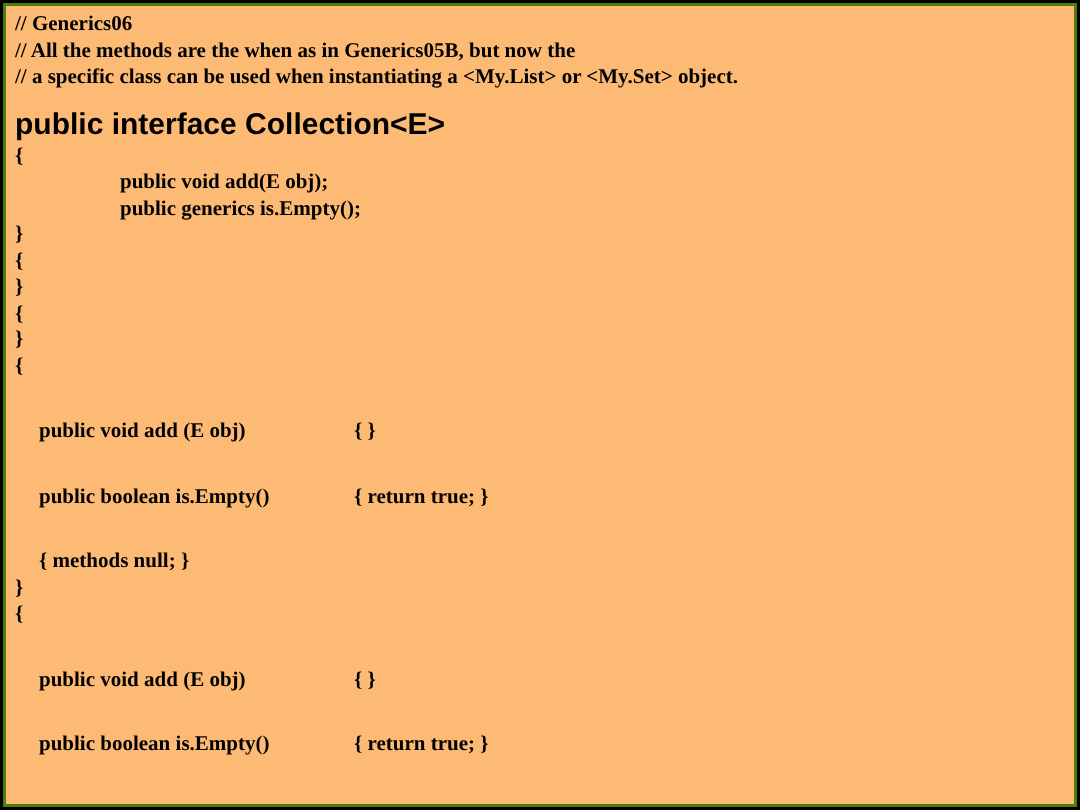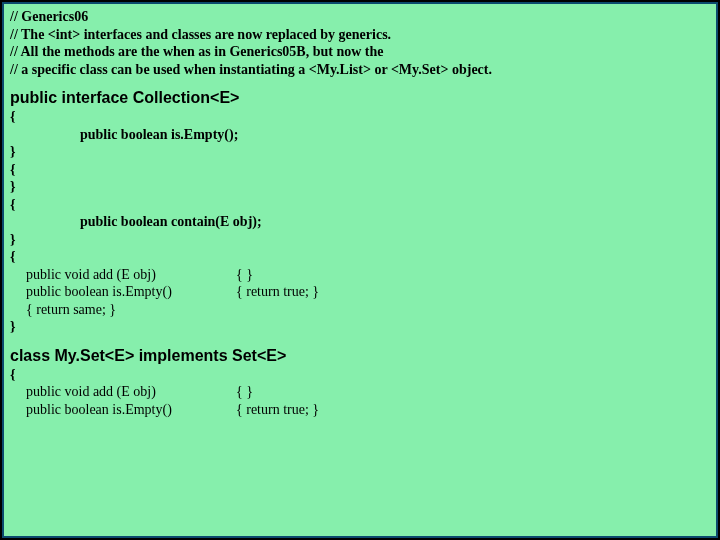--- a/index.html
+++ b/index.html
@@ -4,97 +4,96 @@
   <style>
     * { margin: 0; padding: 0; box-sizing: border-box; }
     body {
       background: #000;
       width: 720px;
       height: 540px;
       overflow: hidden;
       font-family: "Times New Roman", Times, serif;
     }
     .slide {
-      background: #86efac;
-      border: 2px solid #0c4a6e;
+      background: #fdba74;
+      border: 2px solid #4d7c0f;
       width: 716px;
       height: 536px;
       margin: 2px;
       padding: 4px 6px;
       font-size: 14px;
       line-height: 1.25;
       color: #000;
     }
     .comment {
       font-weight: bold;
     }
     .heading {
       font-weight: bold;
       font-family: Arial, Helvetica, sans-serif;
-      font-size: 16px;
+      font-size: 20px;
       margin-top: 10px;
     }
     .heading:first-of-type {
       margin-top: 10px;
     }
     .brace {
       font-weight: bold;
     }
     .indent1 {
       padding-left: 70px;
       font-weight: bold;
     }
     .method-row {
       display: flex;
-      font-weight: normal;
+      font-weight: bold;
       padding-left: 16px;
+      margin-top: 26px;
     }
     .sig {
       width: 210px;
     }
     .body-part {
     }
   </style>
 </head>
 <body>
 
 <div class="slide">
 
   <div class="comment">// Generics06</div>
-  <div class="comment">// The &lt;int&gt; interfaces and classes are now replaced by generics.</div>
   <div class="comment">// All the methods are the when as in Generics05B, but now the</div>
   <div class="comment">// a specific class can be used when instantiating a &lt;My.List&gt; or &lt;My.Set&gt; object.</div>
 
   <div class="heading">public interface Collection&lt;E&gt;</div>
   <div class="brace">{</div>
-  <div class="indent1">public boolean is.Empty();</div>
+  <div class="indent1">public void add(E obj);</div>
+  <div class="indent1">public generics is.Empty();</div>
   <div class="brace">}</div>
 
   <div class="brace">{</div>
   <div class="brace">}</div>
 
   <div class="brace">{</div>
-  <div class="indent1">public boolean contain(E obj);</div>
   <div class="brace">}</div>
 
   <div class="brace">{</div>
   <div class="method-row">
     <span class="sig">public void add (E obj)</span>
     <span class="body-part">{ }</span>
   </div>
   <div class="method-row">
     <span class="sig">public boolean is.Empty()</span>
     <span class="body-part">{ return true; }</span>
   </div>
   <div class="method-row">
-    <span class="body-part">{ return same; }</span>
+    <span class="body-part">{ methods null; }</span>
   </div>
   <div class="brace">}</div>
 
-  <div class="heading">class My.Set&lt;E&gt; implements Set&lt;E&gt;</div>
   <div class="brace">{</div>
   <div class="method-row">
     <span class="sig">public void add (E obj)</span>
     <span class="body-part">{ }</span>
   </div>
   <div class="method-row">
     <span class="sig">public boolean is.Empty()</span>
     <span class="body-part">{ return true; }</span>
   </div>
 

